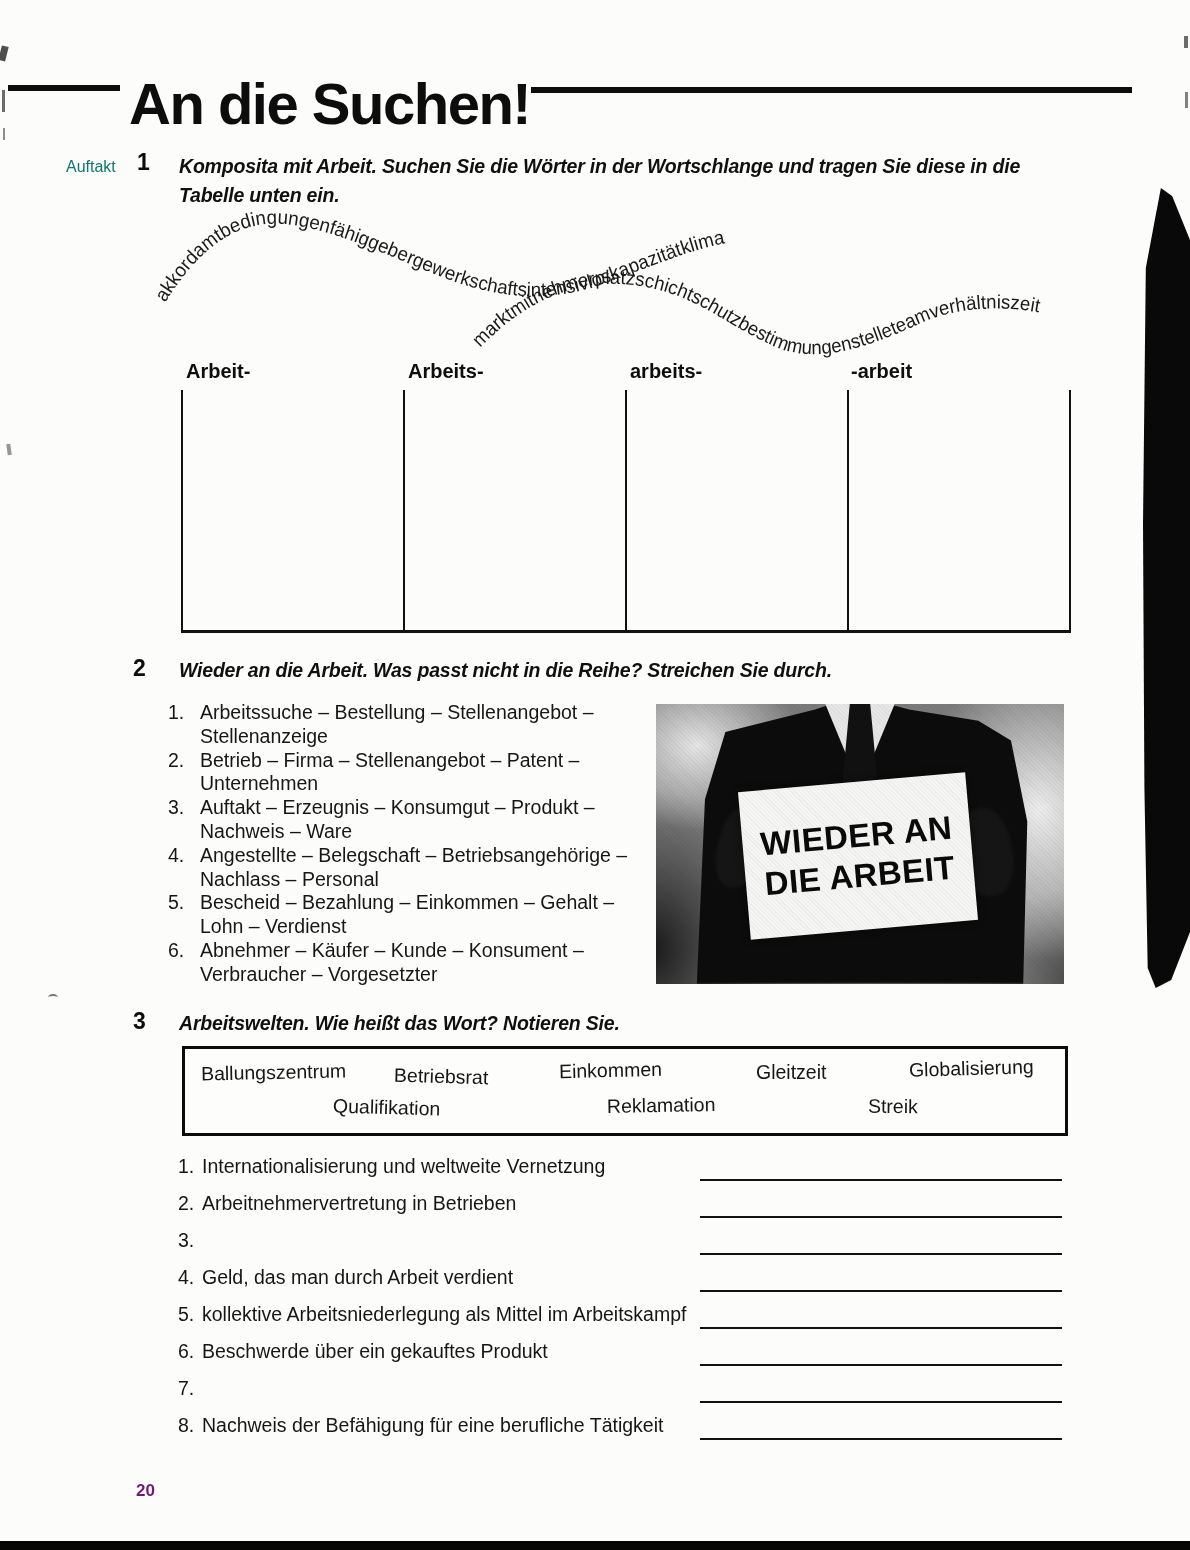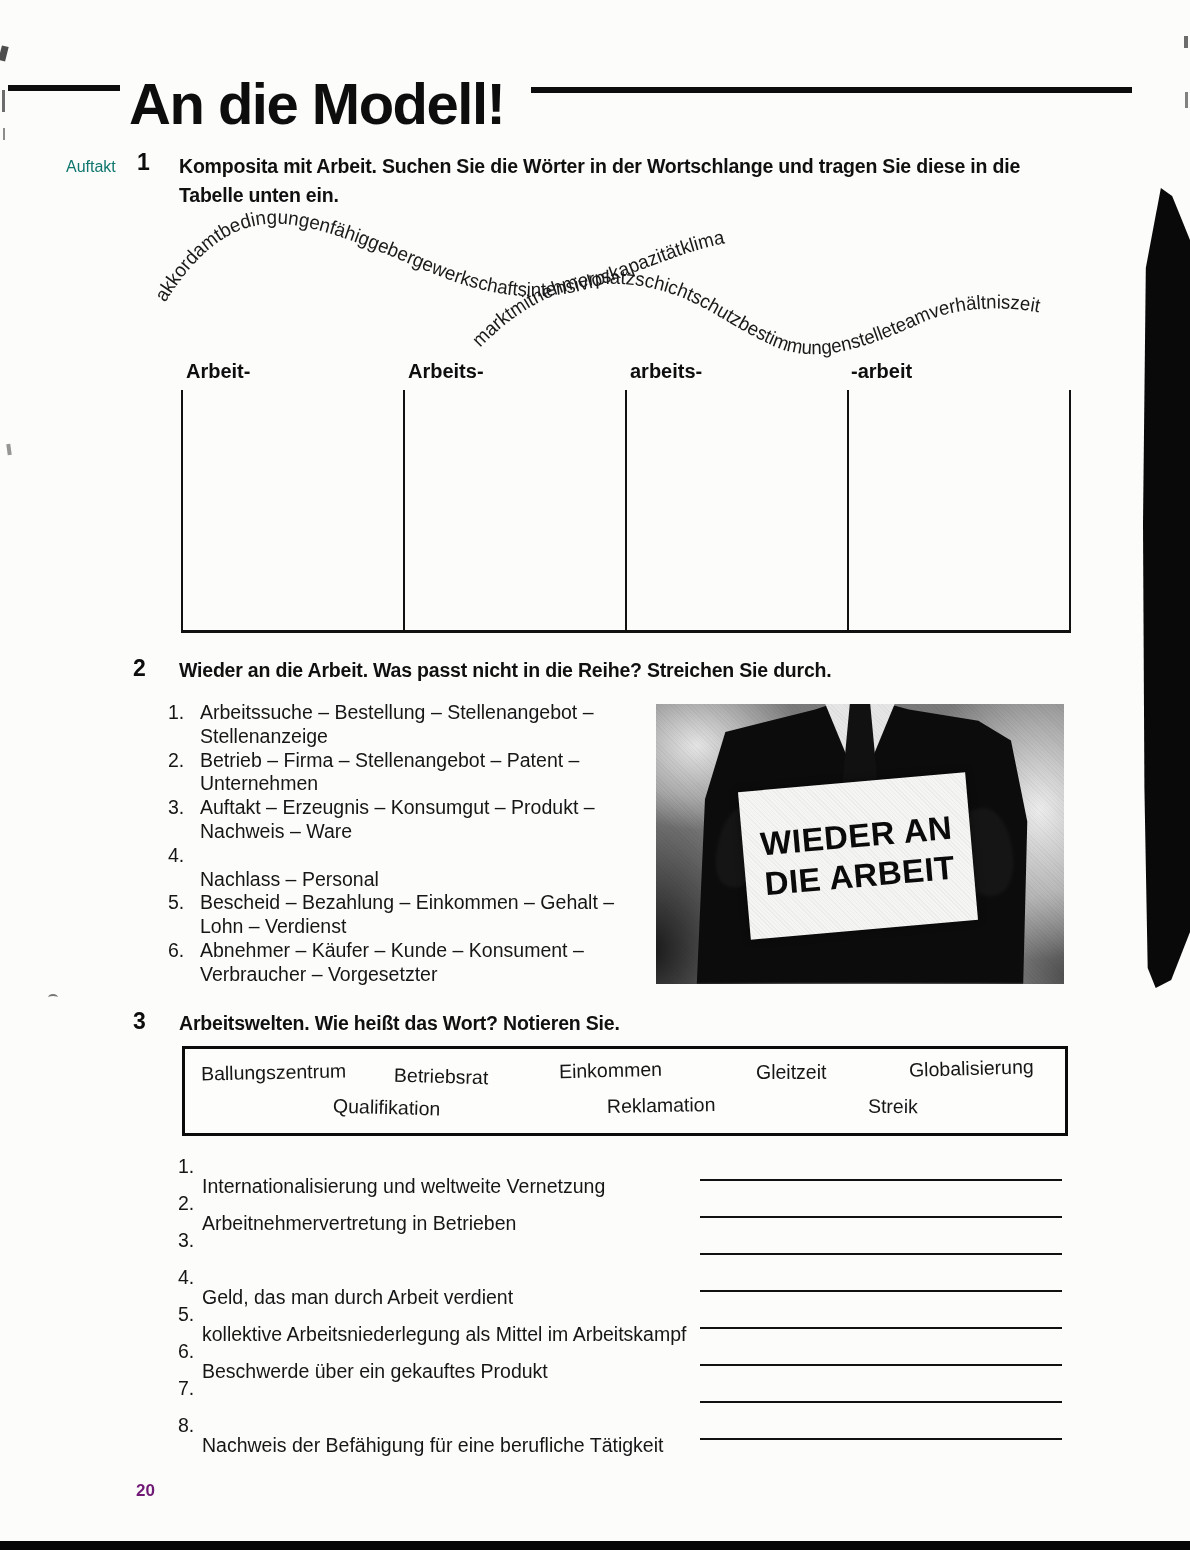--- a/index.html
+++ b/index.html
@@ -11,21 +11,21 @@
   .abs{position:absolute;}
 
   
   .page-title{left:129px;top:31px;font-size:58px;font-weight:bold;letter-spacing:-1.5px;color:#0d0d0d;}
   .rule{background:#0d0d0d;height:6px;}
   .rule-left{left:8px;top:85px;width:112px;}
   .rule-right{left:531px;top:87px;width:601px;}
 
   .section-label{left:66px;top:158px;font-size:16px;color:#0f766e;}
   .ex-num{font-size:23px;font-weight:bold;color:#0d0d0d;}
-  .ex-head{font-size:19.5px;font-weight:bold;letter-spacing:-0.2px;color:#101010;}
+  .ex-head{font-size:19.5px;font-weight:bold;letter-spacing:-0.2px;color:#101010;font-style:italic;}
   .num1{left:137px;top:149px;}
   .head1{left:179px;top:152px;width:860px;line-height:29px;}
 
   
   .snake{left:140px;top:195px;}
   .snake text{font-family:"Liberation Sans",sans-serif;font-size:19.5px;fill:#1a1a1a;}
 
   
   .tbl-head{top:360px;font-size:20px;font-weight:bold;color:#0e0e0e;}
   .th0{left:186px;} .th1{left:408px;} .th2{left:630px;} .th3{left:851px;}
@@ -79,42 +79,42 @@
   .c2{left:374px;top:10px;transform:rotate(-1.4deg);}
   .c3{left:571px;top:12px;}
   .c4{left:724px;top:8px;transform:rotate(-1.6deg);}
   .c5{left:148px;top:47px;transform:rotate(1.6deg);}
   .c6{left:422px;top:45px;transform:rotate(-1deg);}
   .c7{left:683px;top:46px;transform:rotate(.6deg);}
 
   .x3list{left:168px;top:1155px;width:900px;font-size:19.5px;color:#161616;}
   .x3row{position:relative;height:37px;}
   .x3row .no{position:absolute;left:10px;top:0;}
-  .x3row .txt{position:absolute;left:34px;top:0;white-space:nowrap;margin-top:20px;}
+  .x3row .txt{position:absolute;left:34px;top:0;white-space:nowrap;}
   .answer-line{position:absolute;left:532px;top:0;width:362px;height:24px;border-bottom:2.5px solid #111;}
 
   
   .page-number{left:136px;top:1481px;font-size:17px;color:#701a75;font-weight:bold;}
   .bottom-edge{left:0;top:1541px;width:1190px;height:9px;background:#060606;}
   .binding-shadow{left:1143px;top:188px;width:47px;height:800px;background:#090909;filter:blur(.7px);
     clip-path:polygon(38% 0,62% 1%,100% 6.5%,100% 93%,60% 99%,27% 100%,10% 97.5%,3% 75%,0 42%,6% 10%);}
   .mark{background:#2f2f2f;}
   .m1{left:0;top:46px;width:7px;height:15px;opacity:.85;transform:rotate(14deg);}
   .m2{left:2px;top:90px;width:3px;height:22px;opacity:.7;}
   .m3{left:3px;top:128px;width:2px;height:12px;opacity:.55;}
   .m4{left:7px;top:444px;width:4px;height:11px;opacity:.5;transform:rotate(-8deg);}
   .m5{left:48px;top:994px;width:10px;height:5px;border-top:2px solid #555;border-radius:50%;background:none;opacity:.8;}
   .m6{left:1184px;top:36px;width:4px;height:12px;opacity:.7;}
   .m7{left:1185px;top:92px;width:3px;height:16px;opacity:.6;}
 </style>
 </head>
 <body>
 
 <div class="abs rule rule-left"></div>
-<h1 class="abs page-title">An die Modell!</h1>
+<h1 class="abs page-title">An die Suchen!</h1>
 <div class="abs rule rule-right"></div>
 
 <div class="abs section-label">Auftakt</div>
 <div class="abs ex-num num1">1</div>
 <div class="abs ex-head head1">
   <div>Komposita mit Arbeit. Suchen Sie die Wörter in der Wortschlange und tragen Sie diese in die</div>
   <div>Tabelle unten ein.</div>
 </div>
 
 <svg class="abs snake" width="960" height="180" viewBox="0 0 960 180">
@@ -147,21 +147,21 @@
   <div class="x2item">
     <span class="no">2.</span>
     <span><span>Betrieb – Firma – Stellenangebot – Patent –</span><br><span>Unternehmen</span></span>
   </div>
   <div class="x2item">
     <span class="no">3.</span>
     <span><span>Auftakt – Erzeugnis – Konsumgut – Produkt –</span><br><span>Nachweis – Ware</span></span>
   </div>
   <div class="x2item">
     <span class="no">4.</span>
-    <span><br><span>Nachlass – Personal</span></span>
+    <span><span>Angestellte – Belegschaft – Betriebsangehörige –</span><br><span>Nachlass – Personal</span></span>
   </div>
   <div class="x2item">
     <span class="no">5.</span>
     <span><span>Bescheid – Bezahlung – Einkommen – Gehalt –</span><br><span>Lohn – Verdienst</span></span>
   </div>
   <div class="x2item">
     <span class="no">6.</span>
     <span><span>Abnehmer – Käufer – Kunde – Konsument –</span><br><span>Verbraucher – Vorgesetzter</span></span>
   </div>
 </div>

